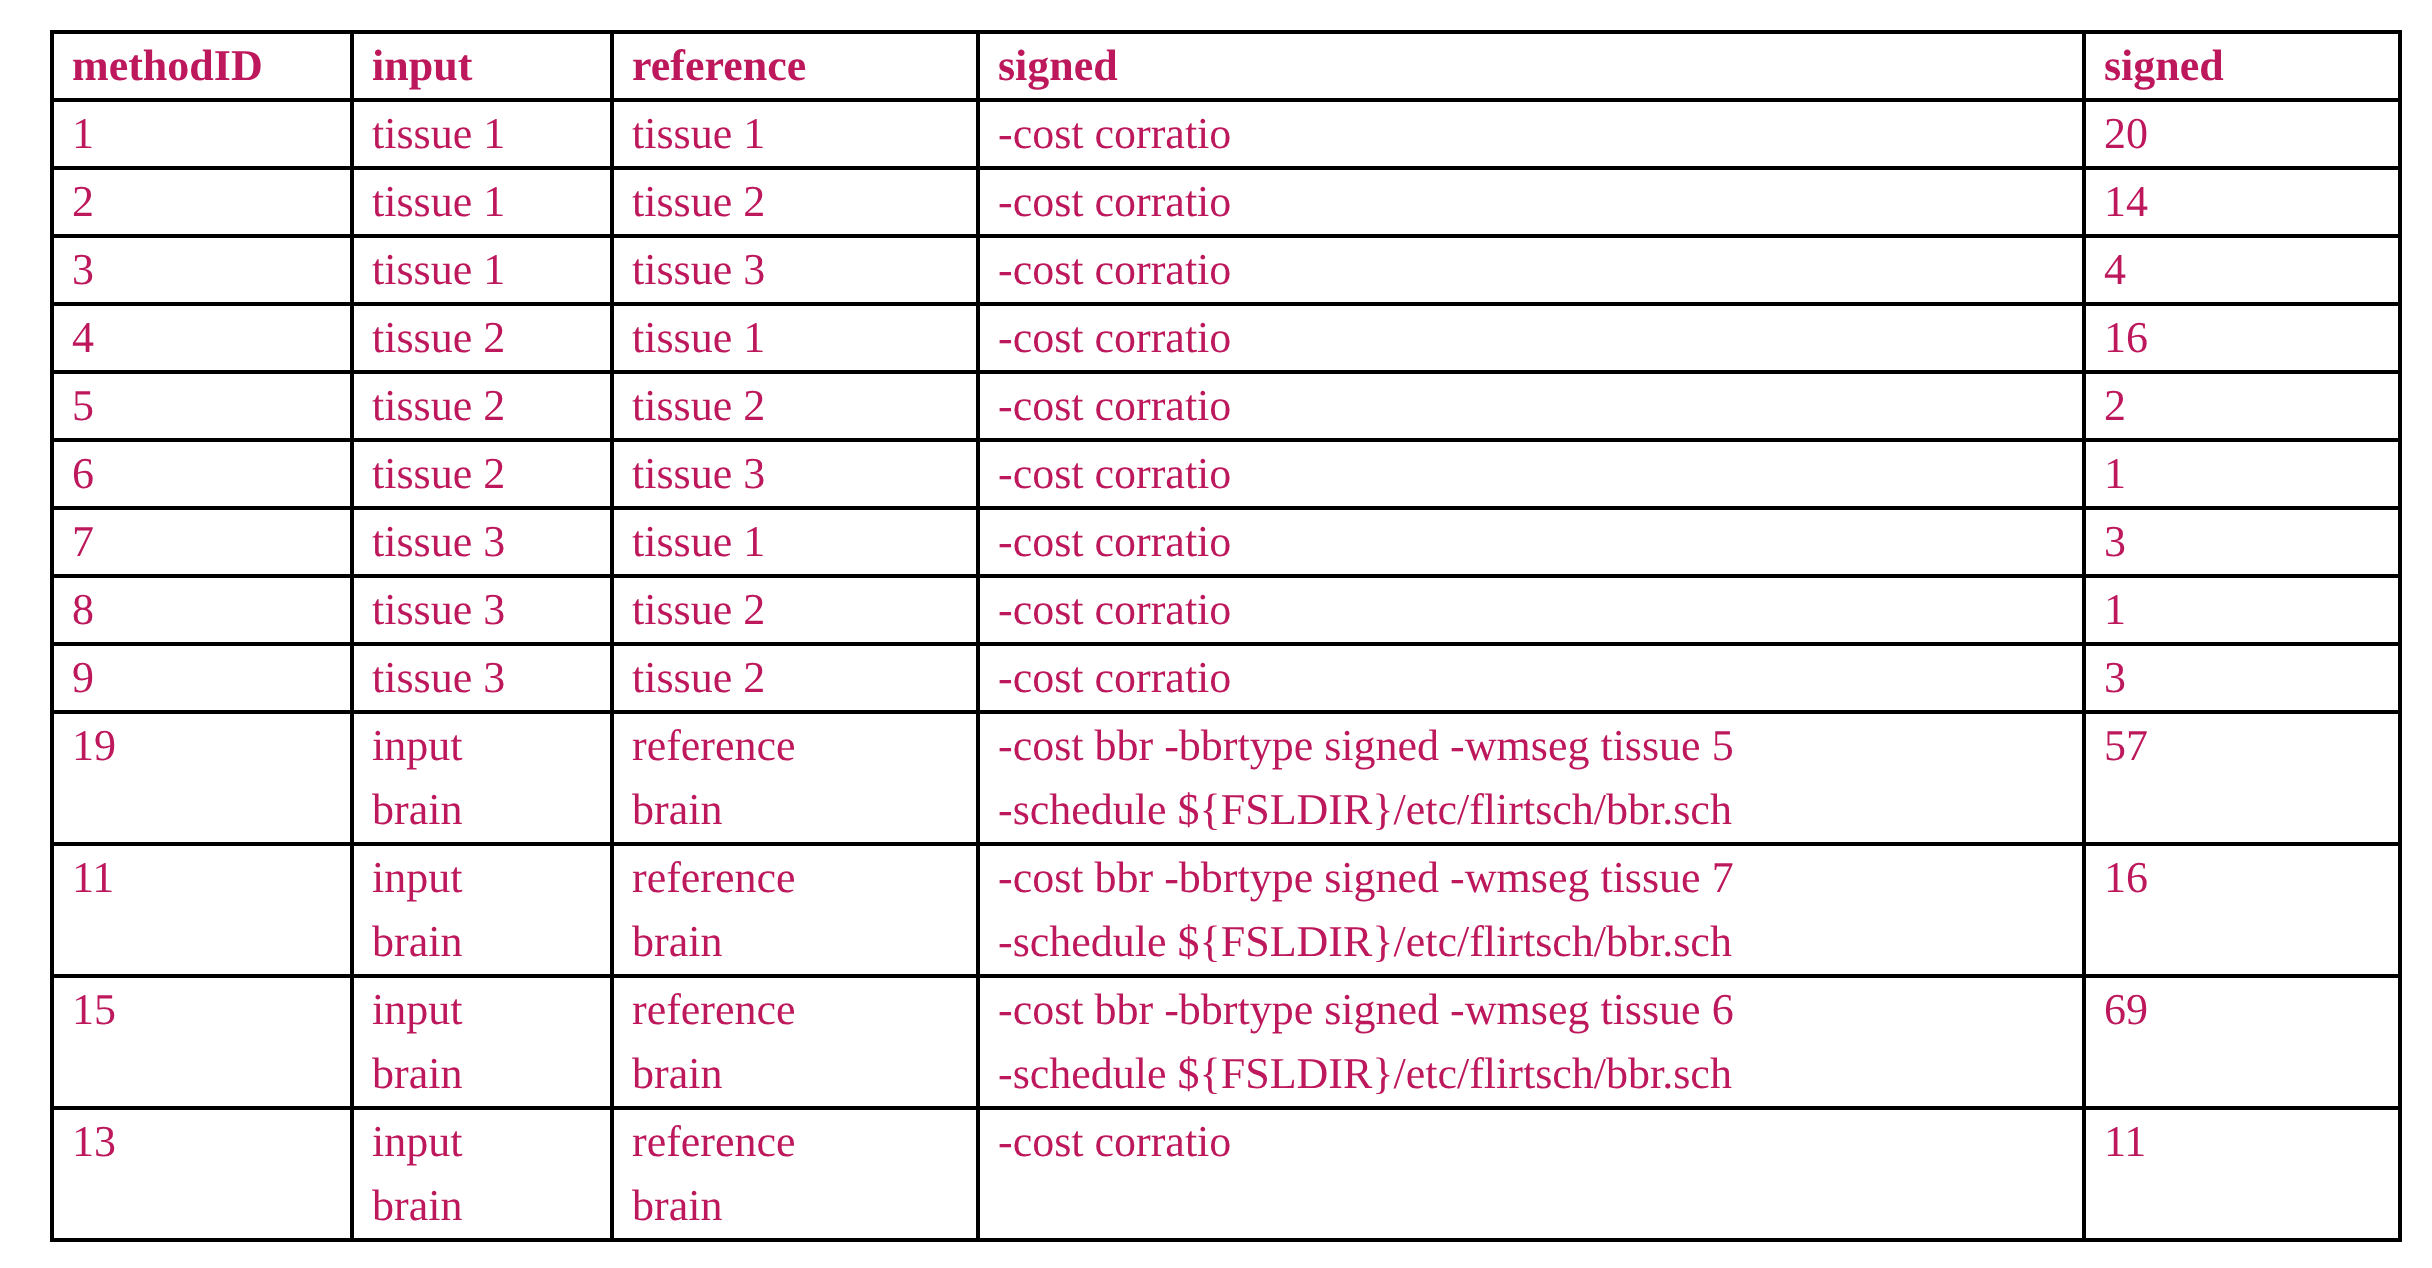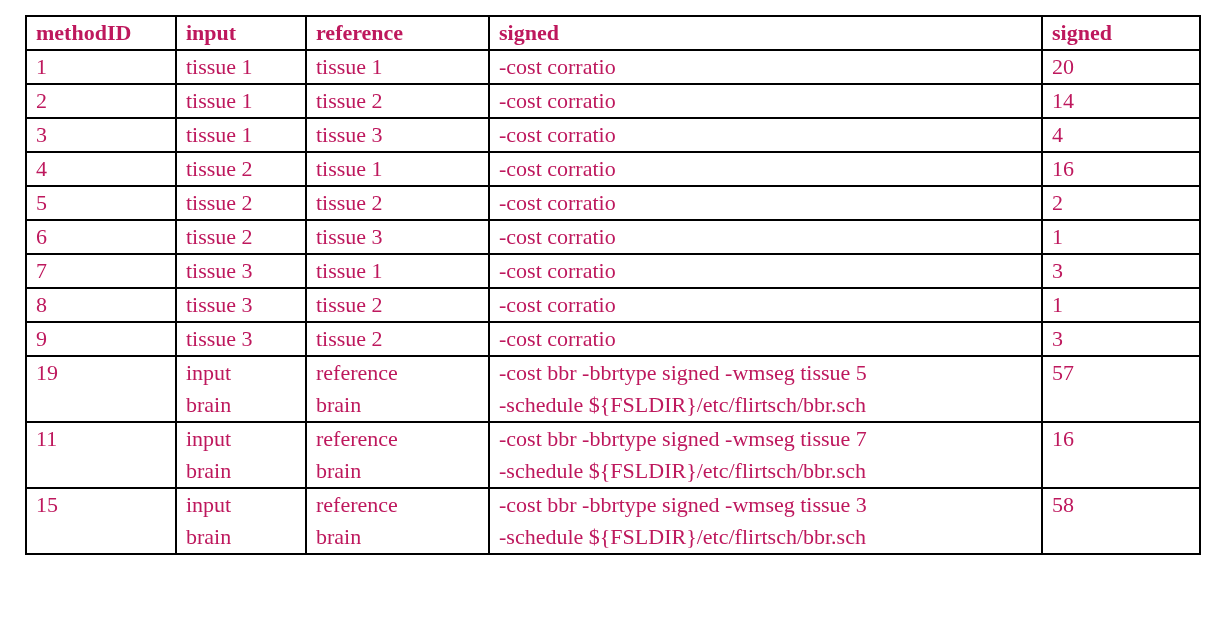--- a/index.html
+++ b/index.html
@@ -145,19 +145,28 @@
         <td>-cost bbr -bbrtype signed -wmseg tissue 7
 -schedule ${FSLDIR}/etc/flirtsch/bbr.sch</td>
         <td>16</td>
       </tr>
       <tr>
         <td>15</td>
         <td>input
 brain</td>
         <td>reference
 brain</td>
-        <td>-cost bbr -bbrtype signed -wmseg tissue 3
+        <td>-cost bbr -bbrtype signed -wmseg tissue 6
 -schedule ${FSLDIR}/etc/flirtsch/bbr.sch</td>
-        <td>58</td>
+        <td>69</td>
+      </tr>
+      <tr>
+        <td>13</td>
+        <td>input
+brain</td>
+        <td>reference
+brain</td>
+        <td>-cost corratio</td>
+        <td>11</td>
       </tr>
     </tbody>
   </table>
 </div>
 
 </body></html>

